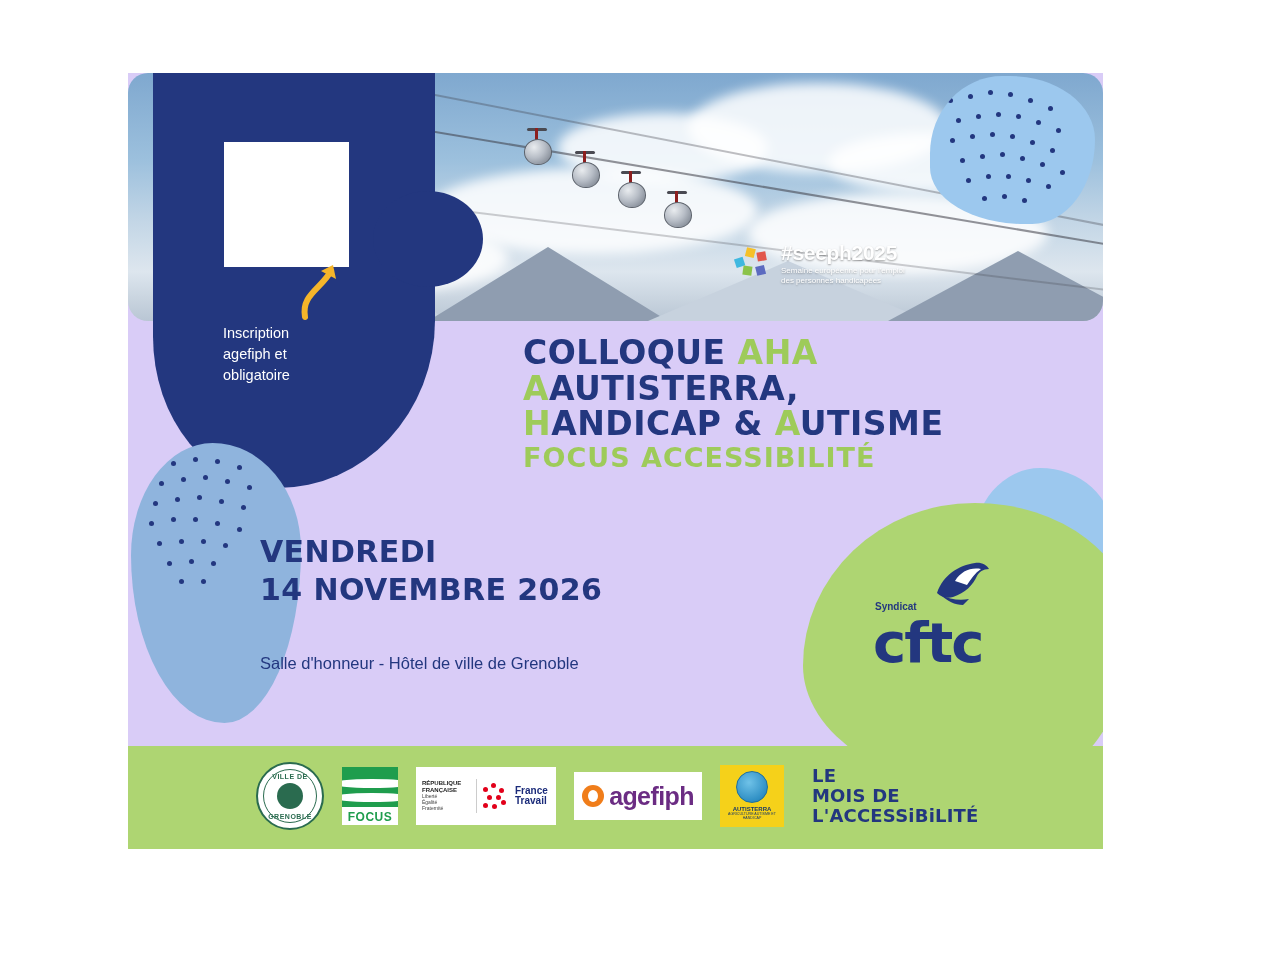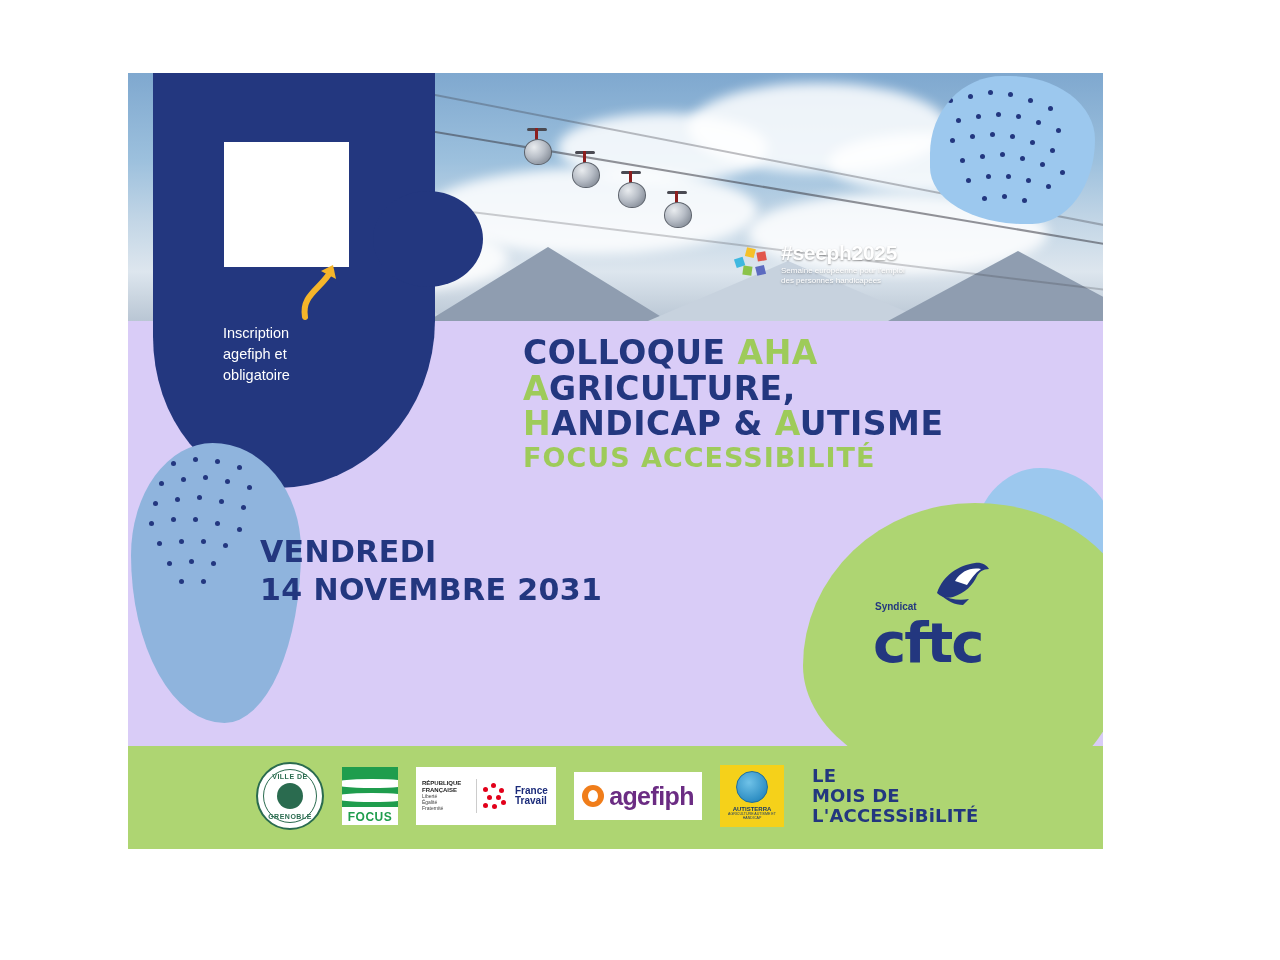--- a/index.html
+++ b/index.html
@@ -24,20 +24,21 @@
 
   
   .photo {
     position: absolute;
     left: 0;
     top: 0;
     width: 975px;
     height: 248px;
     overflow: hidden;
     background: linear-gradient(to bottom, #7fa8cf 0%, #9cc0dd 35%, #c3d6e6 60%, #dde6ee 80%, #b9c6d4 100%);
+    border-radius: 20px;
   }
   .cloudA {
     position: absolute;
     border-radius: 50%;
     background: rgba(255,255,255,0.85);
     filter: blur(6px);
   }
   .mountain {
     position: absolute;
     bottom: 0;
@@ -541,33 +542,34 @@
   </div>
 
   <div class="blue-soft"></div>
   <div class="green-blob"></div>
 
   <div class="title">
     <div class="l1">
       <span>COLLOQUE </span><span class="g">AHA</span>
     </div>
     <div class="l2">
-      <span class="g">A</span><span>GRICULTURE,</span>
+      <span class="g">A</span><span>AUTISTERRA,</span>
     </div>
     <div class="l3">
       <span class="g">H</span><span>ANDICAP &amp; </span><span class="g">A</span><span>UTISME</span>
     </div>
     <div class="l4">FOCUS ACCESSIBILITÉ</div>
   </div>
 
   <div class="date">
     <div>VENDREDI</div>
-    <div>14 NOVEMBRE 2031</div>
+    <div>14 NOVEMBRE 2026</div>
   </div>
   <div class="venue">
+    <div>Salle d'honneur - Hôtel de ville de Grenoble</div>
   </div>
 
   <div class="cftc">
     <svg class="dove" viewBox="0 0 66 54">
       <path d="M8 36 C 14 18, 30 8, 46 6 C 52 5, 58 8, 60 12 C 54 12, 50 15, 48 19 C 44 28, 36 36, 24 40 C 18 42, 12 40, 8 36 Z" fill="#23377f"></path>
       <path d="M26 24 C 32 14, 42 10, 52 12 C 46 16, 42 22, 38 28 Z" fill="#ffffff"></path>
       <path d="M12 38 C 20 42, 30 44, 40 42 L 34 48 C 26 48, 18 44, 12 38 Z" fill="#23377f"></path>
     </svg>
     <div class="syn">Syndicat</div>
     <div class="word">cftc</div>

